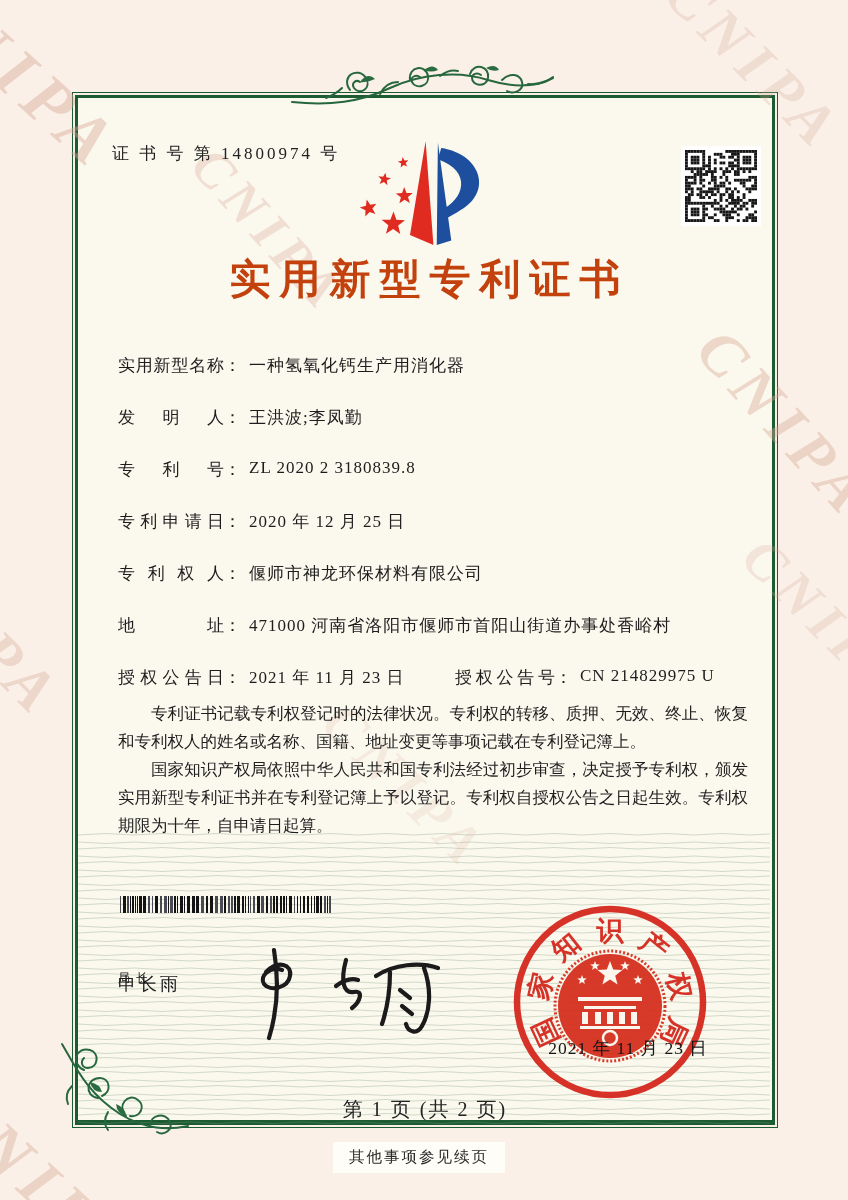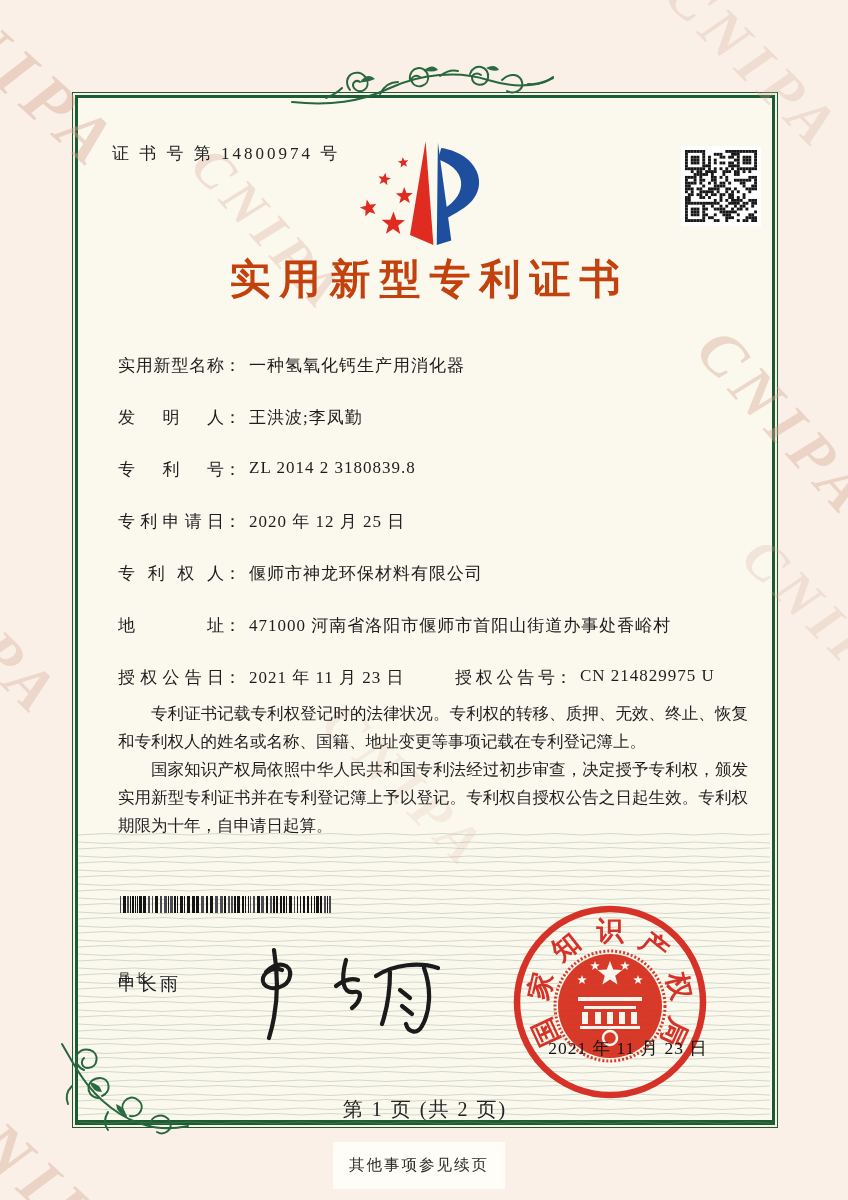--- a/index.html
+++ b/index.html
@@ -67,21 +67,21 @@
   .seal-date {
     left:528px; top:1036px; width:200px; text-align:center;
     font-size:17.5px; letter-spacing:1px; color:#151515; z-index:7;
   }
 
   .page-num {
     left:72px; top:1096px; width:706px; text-align:center;
     font-size:20px; letter-spacing:2px; color:#222;
   }
   .continuation {
-    left:333px; top:1142px; background:#fffdf8; padding:13px 16px;
+    left:333px; top:1142px; background:#fffdf8; padding:5px 16px;
     font-size:15.5px; letter-spacing:2px; color:#2a2a2a; z-index:6;text-align:right;
   }
 
   svg { display:block; }
 </style>
 </head>
 <body>
 
 <div class="border-outer">
   <div class="border-inner"></div>
@@ -527,21 +527,21 @@
 <div class="abs content title">实用新型专利证书</div>
 
 <div class="abs content fields">
   <div class="frow">
     <span class="flabel">实用新型名称</span><span class="fcolon">：</span><span class="fvalue">一种氢氧化钙生产用消化器</span>
   </div>
   <div class="frow">
     <span class="flabel">发明人</span><span class="fcolon">：</span><span class="fvalue">王洪波;李凤勤</span>
   </div>
   <div class="frow">
-    <span class="flabel">专利号</span><span class="fcolon">：</span><span class="fvalue">ZL 2014 2 3180839.8</span>
+    <span class="flabel">专利号</span><span class="fcolon">：</span><span class="fvalue">ZL 2020 2 3180839.8</span>
   </div>
   <div class="frow">
     <span class="flabel">专利申请日</span><span class="fcolon">：</span><span class="fvalue">2020 年 12 月 25 日</span>
   </div>
   <div class="frow">
     <span class="flabel">专利权人</span><span class="fcolon">：</span><span class="fvalue">偃师市神龙环保材料有限公司</span>
   </div>
   <div class="frow">
     <span class="flabel">地址</span><span class="fcolon">：</span><span class="fvalue">471000 河南省洛阳市偃师市首阳山街道办事处香峪村</span>
   </div>

